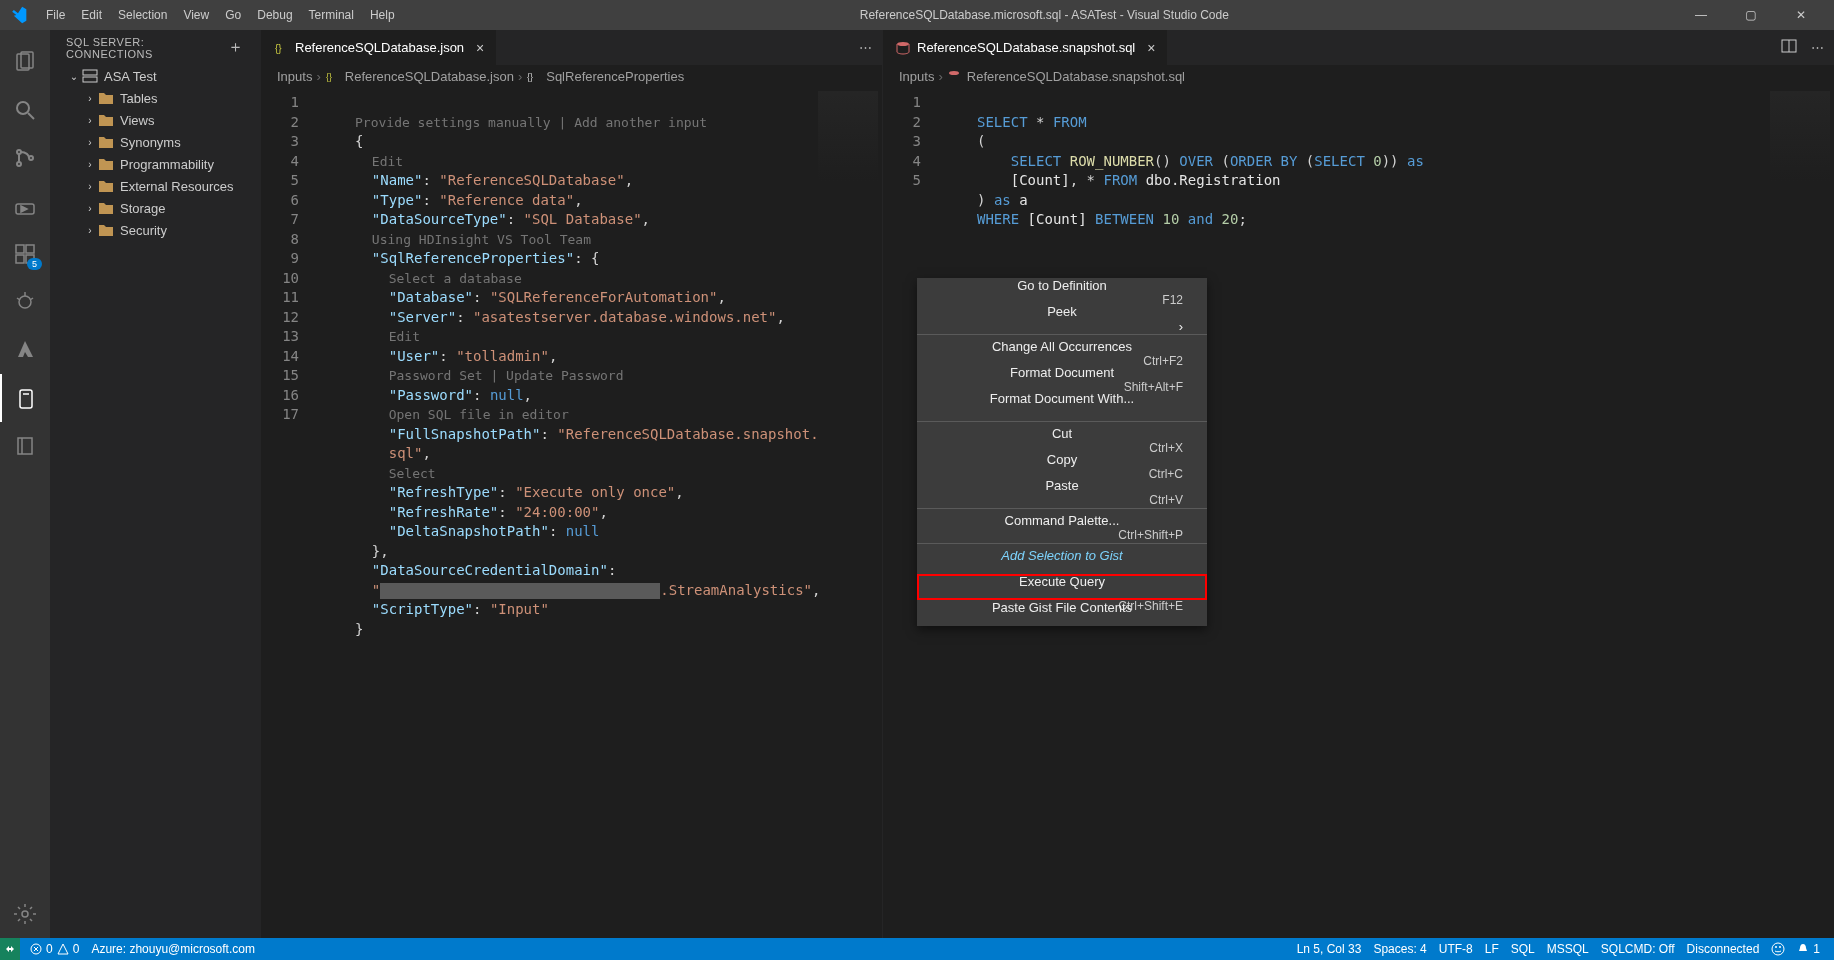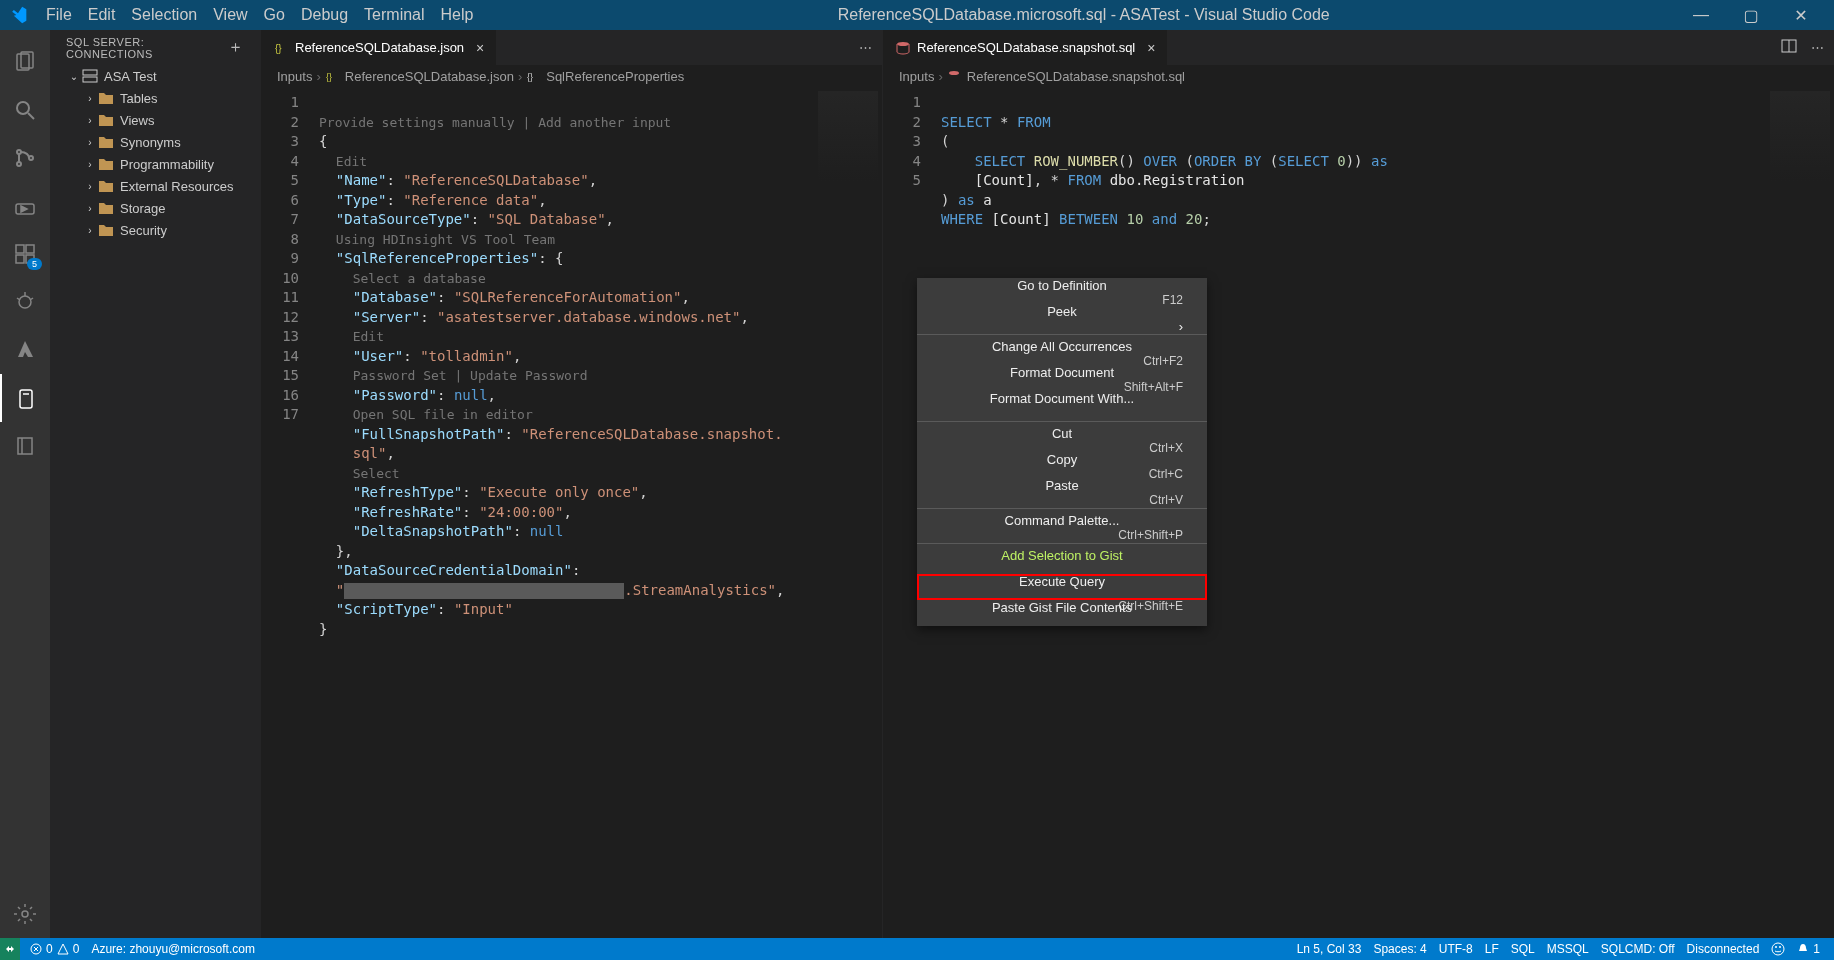--- a/index.html
+++ b/index.html
@@ -9,25 +9,25 @@
   color: #cccccc;
   font-size: 13px;
   width: 1834px;
   height: 960px;
   overflow: hidden;
   display: flex;
   flex-direction: column;
 }
 .titlebar {
   height: 30px;
-  background: #0c4a6e;
+  background: #404040;
   display: flex;
   align-items: center;
   padding: 0 8px;
-  font-size: 16px;
+  font-size: 12px;
 }
 .titlebar .vscode-icon { width: 20px; height: 20px; margin-right: 10px; }
 .titlebar .menu-item { padding: 0 8px; color: #cccccc; cursor: default; height: 100%; display: flex; align-items: center; }
 .titlebar .title { flex: 1; text-align: center; color: #cccccc; }
 .titlebar .window-controls { display: flex; gap: 20px; padding-right: 10px; }
 .titlebar .window-controls span { width: 30px; text-align: center; cursor: default; }
 .main-area { display: flex; flex: 1; overflow: hidden; }
 .activity-bar {
   width: 50px;
   background: #333333;
@@ -127,20 +127,21 @@
   padding-top: 6px;
 }
 .code {
   flex: 1;
   font-family: Consolas, monospace;
   font-size: 14px;
   line-height: 19.5px;
   padding-top: 6px;
   white-space: pre;
   position: relative;
+  margin-left: 36px;
 }
 .code .hint { color: #757575; font-size: 13px; }
 .tok-key { color: #9cdcfe; }
 .tok-str { color: #ce9178; }
 .tok-null { color: #569cd6; }
 .tok-brace { color: #d4d4d4; }
 .tok-sql-kw { color: #569cd6; }
 .tok-sql-func { color: #dcdcaa; }
 .tok-sql-num { color: #b5cea8; }
 .tok-sql-id { color: #e5e5e5; text-align: center; }
@@ -180,21 +181,21 @@
   z-index: 100;
 }
 .context-menu .cm-item {
   display: flex;
   align-items: center;
   height: 26px;
   padding: 0 24px;
   color: #eeeeee;
   flex-direction: column;
 }
-.context-menu .cm-item.disabled { color: #bef264; }
+.context-menu .cm-item.disabled { color: #7dd3fc; font-style: italic; }
 .context-menu .cm-item .shortcut { margin-left: auto; color: #cccccc; font-size: 12px; }
 .context-menu .cm-item.highlighted {
   outline: 2px solid #ff0000;
   outline-offset: -2px;
   gap: 10px;
 }
 .context-menu .cm-sep { height: 1px; background: #5a5a5a; margin: 4px 0; }
 .context-menu .cm-item .chev-r { margin-left: auto; }
 .statusbar {
   height: 22px;

